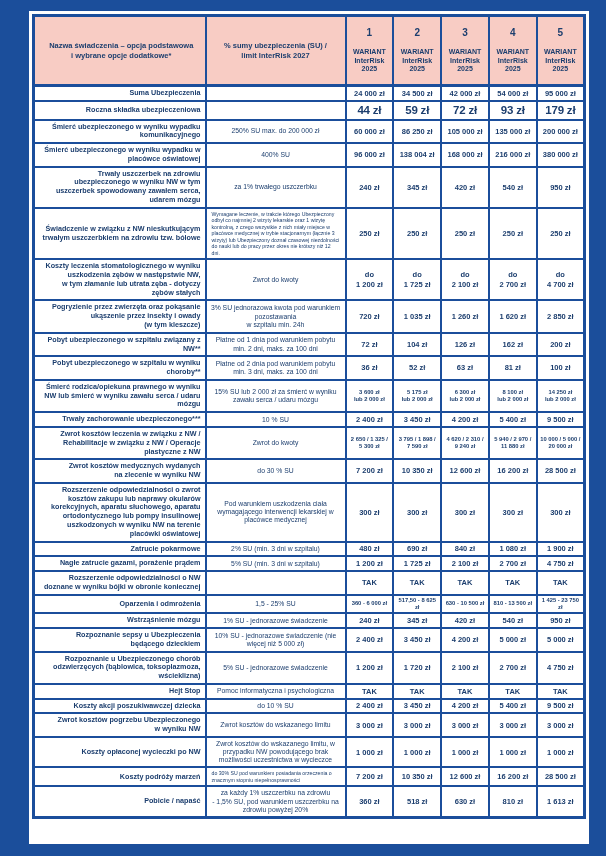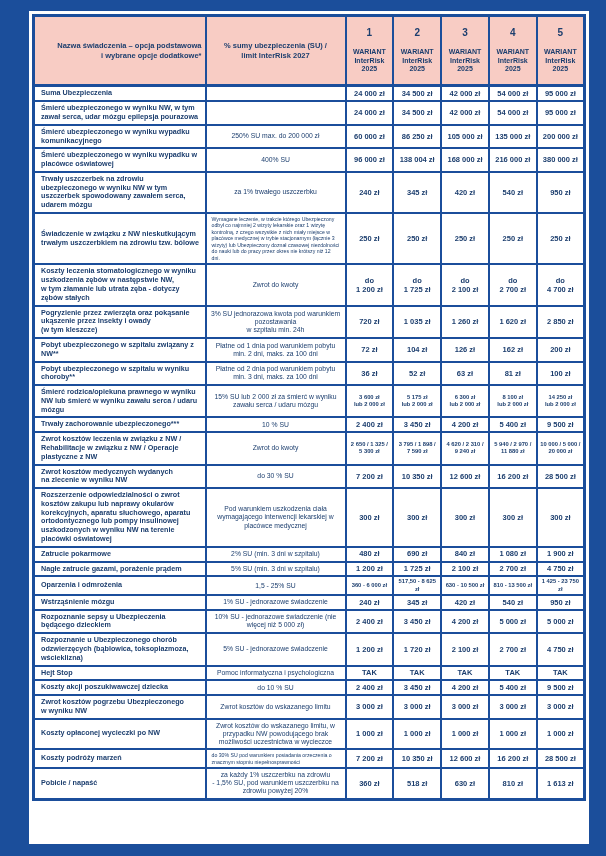--- a/index.html
+++ b/index.html
@@ -26,25 +26,25 @@
     white-space:pre-line;
     overflow:hidden;
   }
   thead th{
     background:#f8ccc4;
     border-bottom:3px solid #1b4e9b;
     padding:2px 3px;
     font-size:7.5px;line-height:1.25;font-weight:700;text-align:center;
     height:40px;
   }
-  thead th.h-name{text-align:right;padding-left:6px;}
+  thead th.h-name{text-align:center;padding-left:6px;}
   .v-num{font-size:10px;font-weight:700;line-height:1.05;}
   .v-label{font-size:7px;font-weight:700;line-height:1.18;}
   td.name{
-    text-align:left;font-weight:700;font-size:7.2px;line-height:1.22;
+    text-align:right;font-weight:700;font-size:7.2px;line-height:1.22;
     padding:2px 4px 2px 6px;
   }
   td.limit{
     text-align:center;font-weight:400;font-size:6.8px;line-height:1.2;
     padding:2px 4px;
   }
   td.limit.small{font-size:5.2px;line-height:1.25;text-align:left;padding:2px 5px;}
   td.val{
     text-align:center;font-weight:700;font-size:7.5px;line-height:1.25;
     padding:1px 2px;
@@ -108,29 +108,29 @@
         <tr>
     <td class="name">Suma Ubezpieczenia</td>
     <td class="limit"></td>
 
   <td class="val">24 000 zł</td>
           <td class="val">34 500 zł</td>
           <td class="val">42 000 zł</td>
           <td class="val">54 000 zł</td>
           <td class="val">95 000 zł</td>
         </tr>
-        <tr>
-    <td class="name">Śmierć ubezpieczonego w wyniku NW, w tym zawał serca, udar mózgu epilepsja pourazowa</td>
+        <tr class="row-big">
+    <td class="name">Roczna składka ubezpieczeniowa</td>
     <td class="limit"></td>
 
-  <td class="val">24 000 zł</td>
-          <td class="val">34 500 zł</td>
-          <td class="val">42 000 zł</td>
-          <td class="val">54 000 zł</td>
-          <td class="val">95 000 zł</td>
+  <td class="val">44 zł</td>
+          <td class="val">59 zł</td>
+          <td class="val">72 zł</td>
+          <td class="val">93 zł</td>
+          <td class="val">179 zł</td>
         </tr>
         <tr>
     <td class="name">Śmierć ubezpieczonego w wyniku wypadku komunikacyjnego</td>
     <td class="limit">250% SU max. do 200 000 zł</td>
 
   <td class="val">60 000 zł</td>
           <td class="val">86 250 zł</td>
           <td class="val">105 000 zł</td>
           <td class="val">135 000 zł</td>
           <td class="val">200 000 zł</td>
@@ -288,20 +288,30 @@
     <td class="name">Nagłe zatrucie gazami, porażenie prądem</td>
     <td class="limit">5% SU (min. 3 dni w szpitalu)</td>
 
   <td class="val">1 200 zł</td>
           <td class="val">1 725 zł</td>
           <td class="val">2 100 zł</td>
           <td class="val">2 700 zł</td>
           <td class="val">4 750 zł</td>
         </tr>
         <tr>
+    <td class="name">Rozszerzenie odpowiedzialności o NW doznane w wyniku bójki w obronie koniecznej</td>
+    <td class="limit"></td>
+
+  <td class="val">TAK</td>
+          <td class="val">TAK</td>
+          <td class="val">TAK</td>
+          <td class="val">TAK</td>
+          <td class="val">TAK</td>
+        </tr>
+        <tr>
     <td class="name">Oparzenia i odmrożenia</td>
     <td class="limit">1,5 - 25% SU</td>
 
   <td class="val small">360 - 6 000 zł</td>
           <td class="val small">517,50 - 8 625 zł</td>
           <td class="val small">630 - 10 500 zł</td>
           <td class="val small">810 - 13 500 zł</td>
           <td class="val small">1 425 - 23 750 zł</td>
         </tr>
         <tr>

